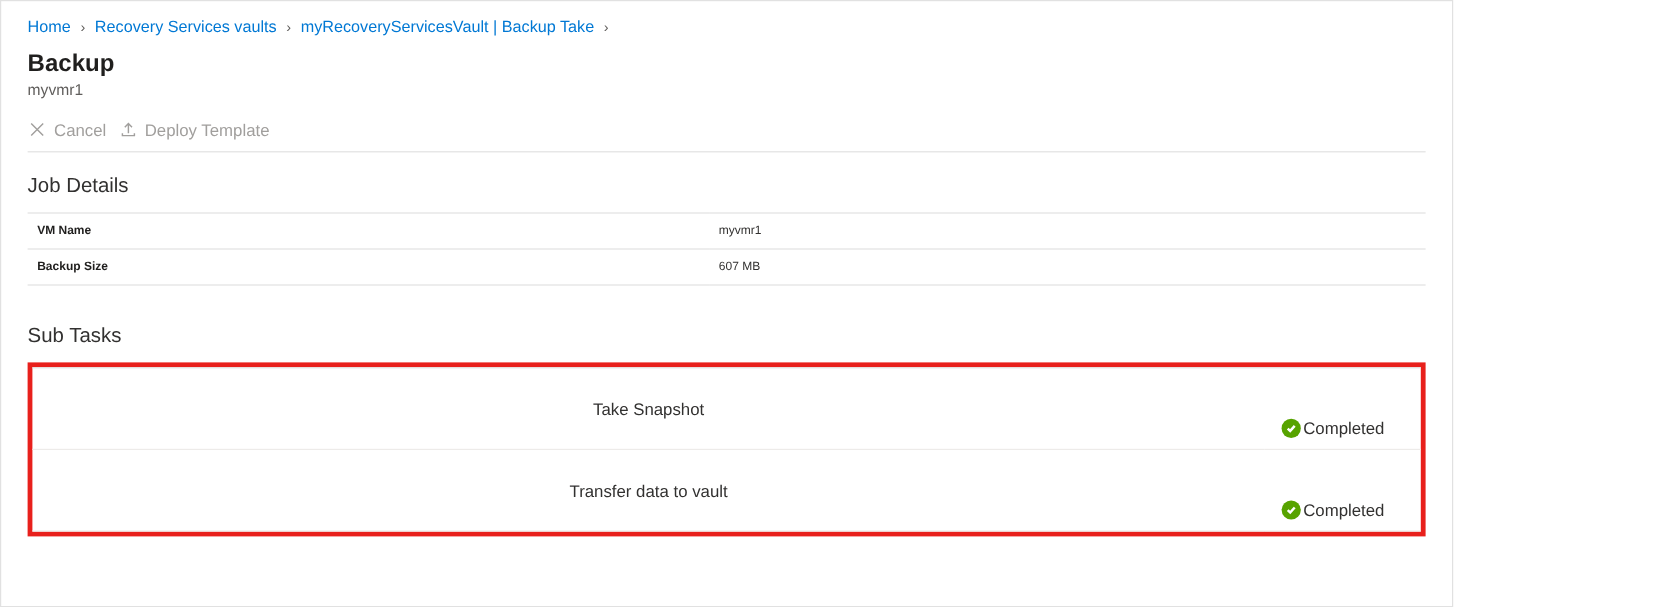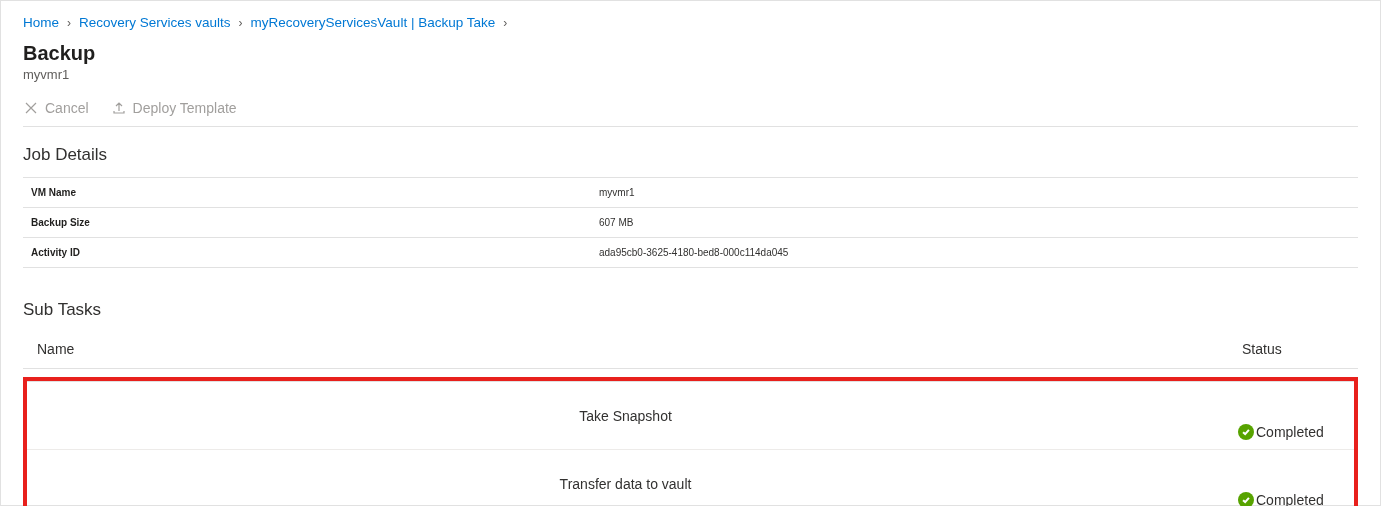--- a/index.html
+++ b/index.html
@@ -8,21 +8,21 @@
       box-sizing: border-box;
     }
     body {
       font-family: "Segoe UI", -apple-system, BlinkMacSystemFont, sans-serif;
       background: #fff;
       color: #323130;
       font-size: 14px;
     }
     .page {
       border: 1px solid #e1e1e1;
-      width: 1381px;
+      width: 1211px;
       height: 506px;
       padding: 14px 22px;
       position: relative;
     }
     .breadcrumb {
       display: flex;
       align-items: center;
       gap: 8px;
       font-size: 13.5px;
       margin-bottom: 12px;
@@ -43,21 +43,21 @@
       margin-bottom: 2px;
     }
     .subtitle {
       font-size: 13px;
       color: #605e5c;
       margin-bottom: 18px;
     }
     .toolbar {
       display: flex;
       align-items: center;
-      gap: 22px;
+      gap: 10px;
       padding-bottom: 10px;
       border-bottom: 1px solid #e1e1e1;
       margin-bottom: 18px;
       text-align: center;
     }
     .toolbar-item {
       display: flex;
       align-items: center;
       gap: 6px;
       color: #a19f9d;
@@ -193,38 +193,26 @@
   <table class="details-table">
     <tbody>
         <tr>
       <td class="label">VM Name</td>
       <td class="value">myvmr1</td>
     </tr>
     <tr>
       <td class="label">Backup Size</td>
       <td class="value">607 MB</td>
     </tr>
-    <tr>
-      <td class="label">Activity ID</td>
-      <td class="value">ada95cb0-3625-4180-bed8-000c114da045</td>
-    </tr>
   </tbody>
     </table>
 
   <div class="subtasks-section">
     <div class="section-header">Sub Tasks</div>
 
-    <table class="subtasks-table">
-      <tbody>
-          <tr class="subtasks-header-row">
-        <td>Name</td>
-        <td class="col-status">Status</td>
-      </tr>
-    </tbody>
-      </table>
 
     <div class="subtasks-box">
       <table class="subtasks-table">
         <tbody>
             <tr class="task-row">
           <td>Take Snapshot</td>
           <td class="col-status">
             <div class="status-cell">
               <span class="check-icon">
                 <svg viewBox="0 0 12 12">

